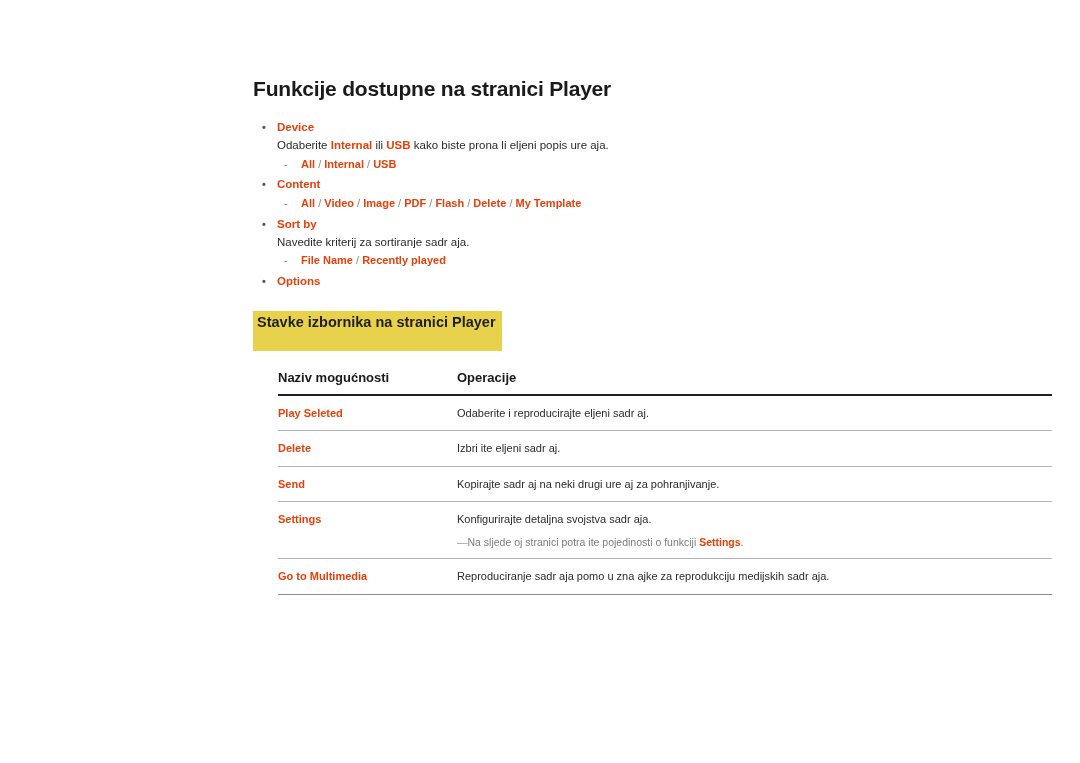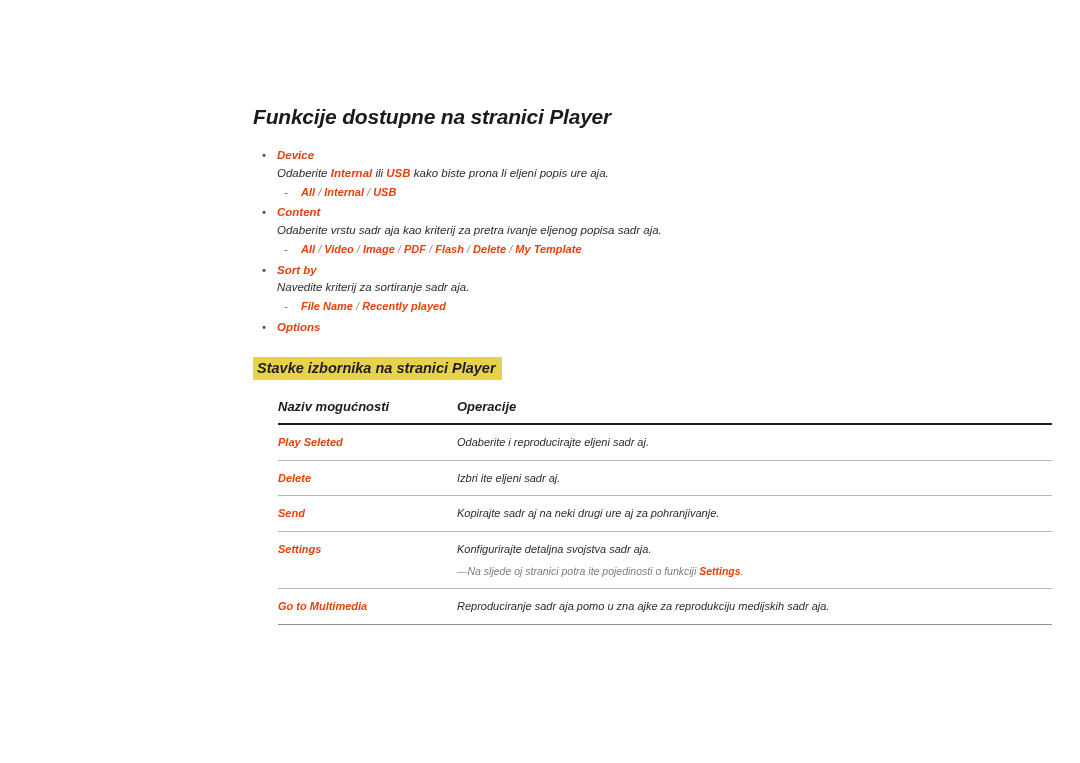--- a/index.html
+++ b/index.html
@@ -19,23 +19,22 @@
     position: relative;
     width: 1080px;
     height: 763px;
     box-sizing: border-box;
     padding: 0;
   }
 
   .content {
     position: absolute;
     left: 253px;
-    top: 104px;
+    top: 76px;
     width: 774px;
-    font-style: italic;
   }
 
   
   .doc-title {
     font-size: 21px;
     font-weight: bold;
     letter-spacing: -0.2px;
     color: #1a1a1a;
     margin: 0 0 18px 0;
     line-height: 1.2;
@@ -109,21 +108,21 @@
   .section-heading-wrap {
     margin-top: 20px;
     margin-bottom: 19px;
   }
   .section-heading {
     display: inline-block;
     background: #E9D24B;
     color: #1f1f1f;
     font-size: 14.5px;
     font-weight: bold;
-    padding: 3px 6px 4px 4px;
+    padding: 3px 6px 20px 4px;
     line-height: 1.15;
   }
 
   
   .spec-table {
     width: 774px;
     border-collapse: collapse;
     table-layout: fixed;
     margin-left: 25px;
   }
@@ -197,23 +196,20 @@
           <span>Internal</span>
           <span class="sep">/</span>
           <span>USB</span>
         </div>
       </li>
 
       <li class="bullet-block">
         <div class="bullet-head">
           <span class="dot">•</span>
           <span>Content</span>
-        </div>
-        <div class="bullet-desc">
-          <span>Odaberite vrstu sadr aja kao kriterij za pretra ivanje  eljenog popisa sadr aja.</span>
         </div>
         <div class="sub-item">
           <span class="dash">-</span>
           <span>All</span>
           <span class="sep">/</span>
           <span>Video</span>
           <span class="sep">/</span>
           <span>Image</span>
           <span class="sep">/</span>
           <span>PDF</span>

